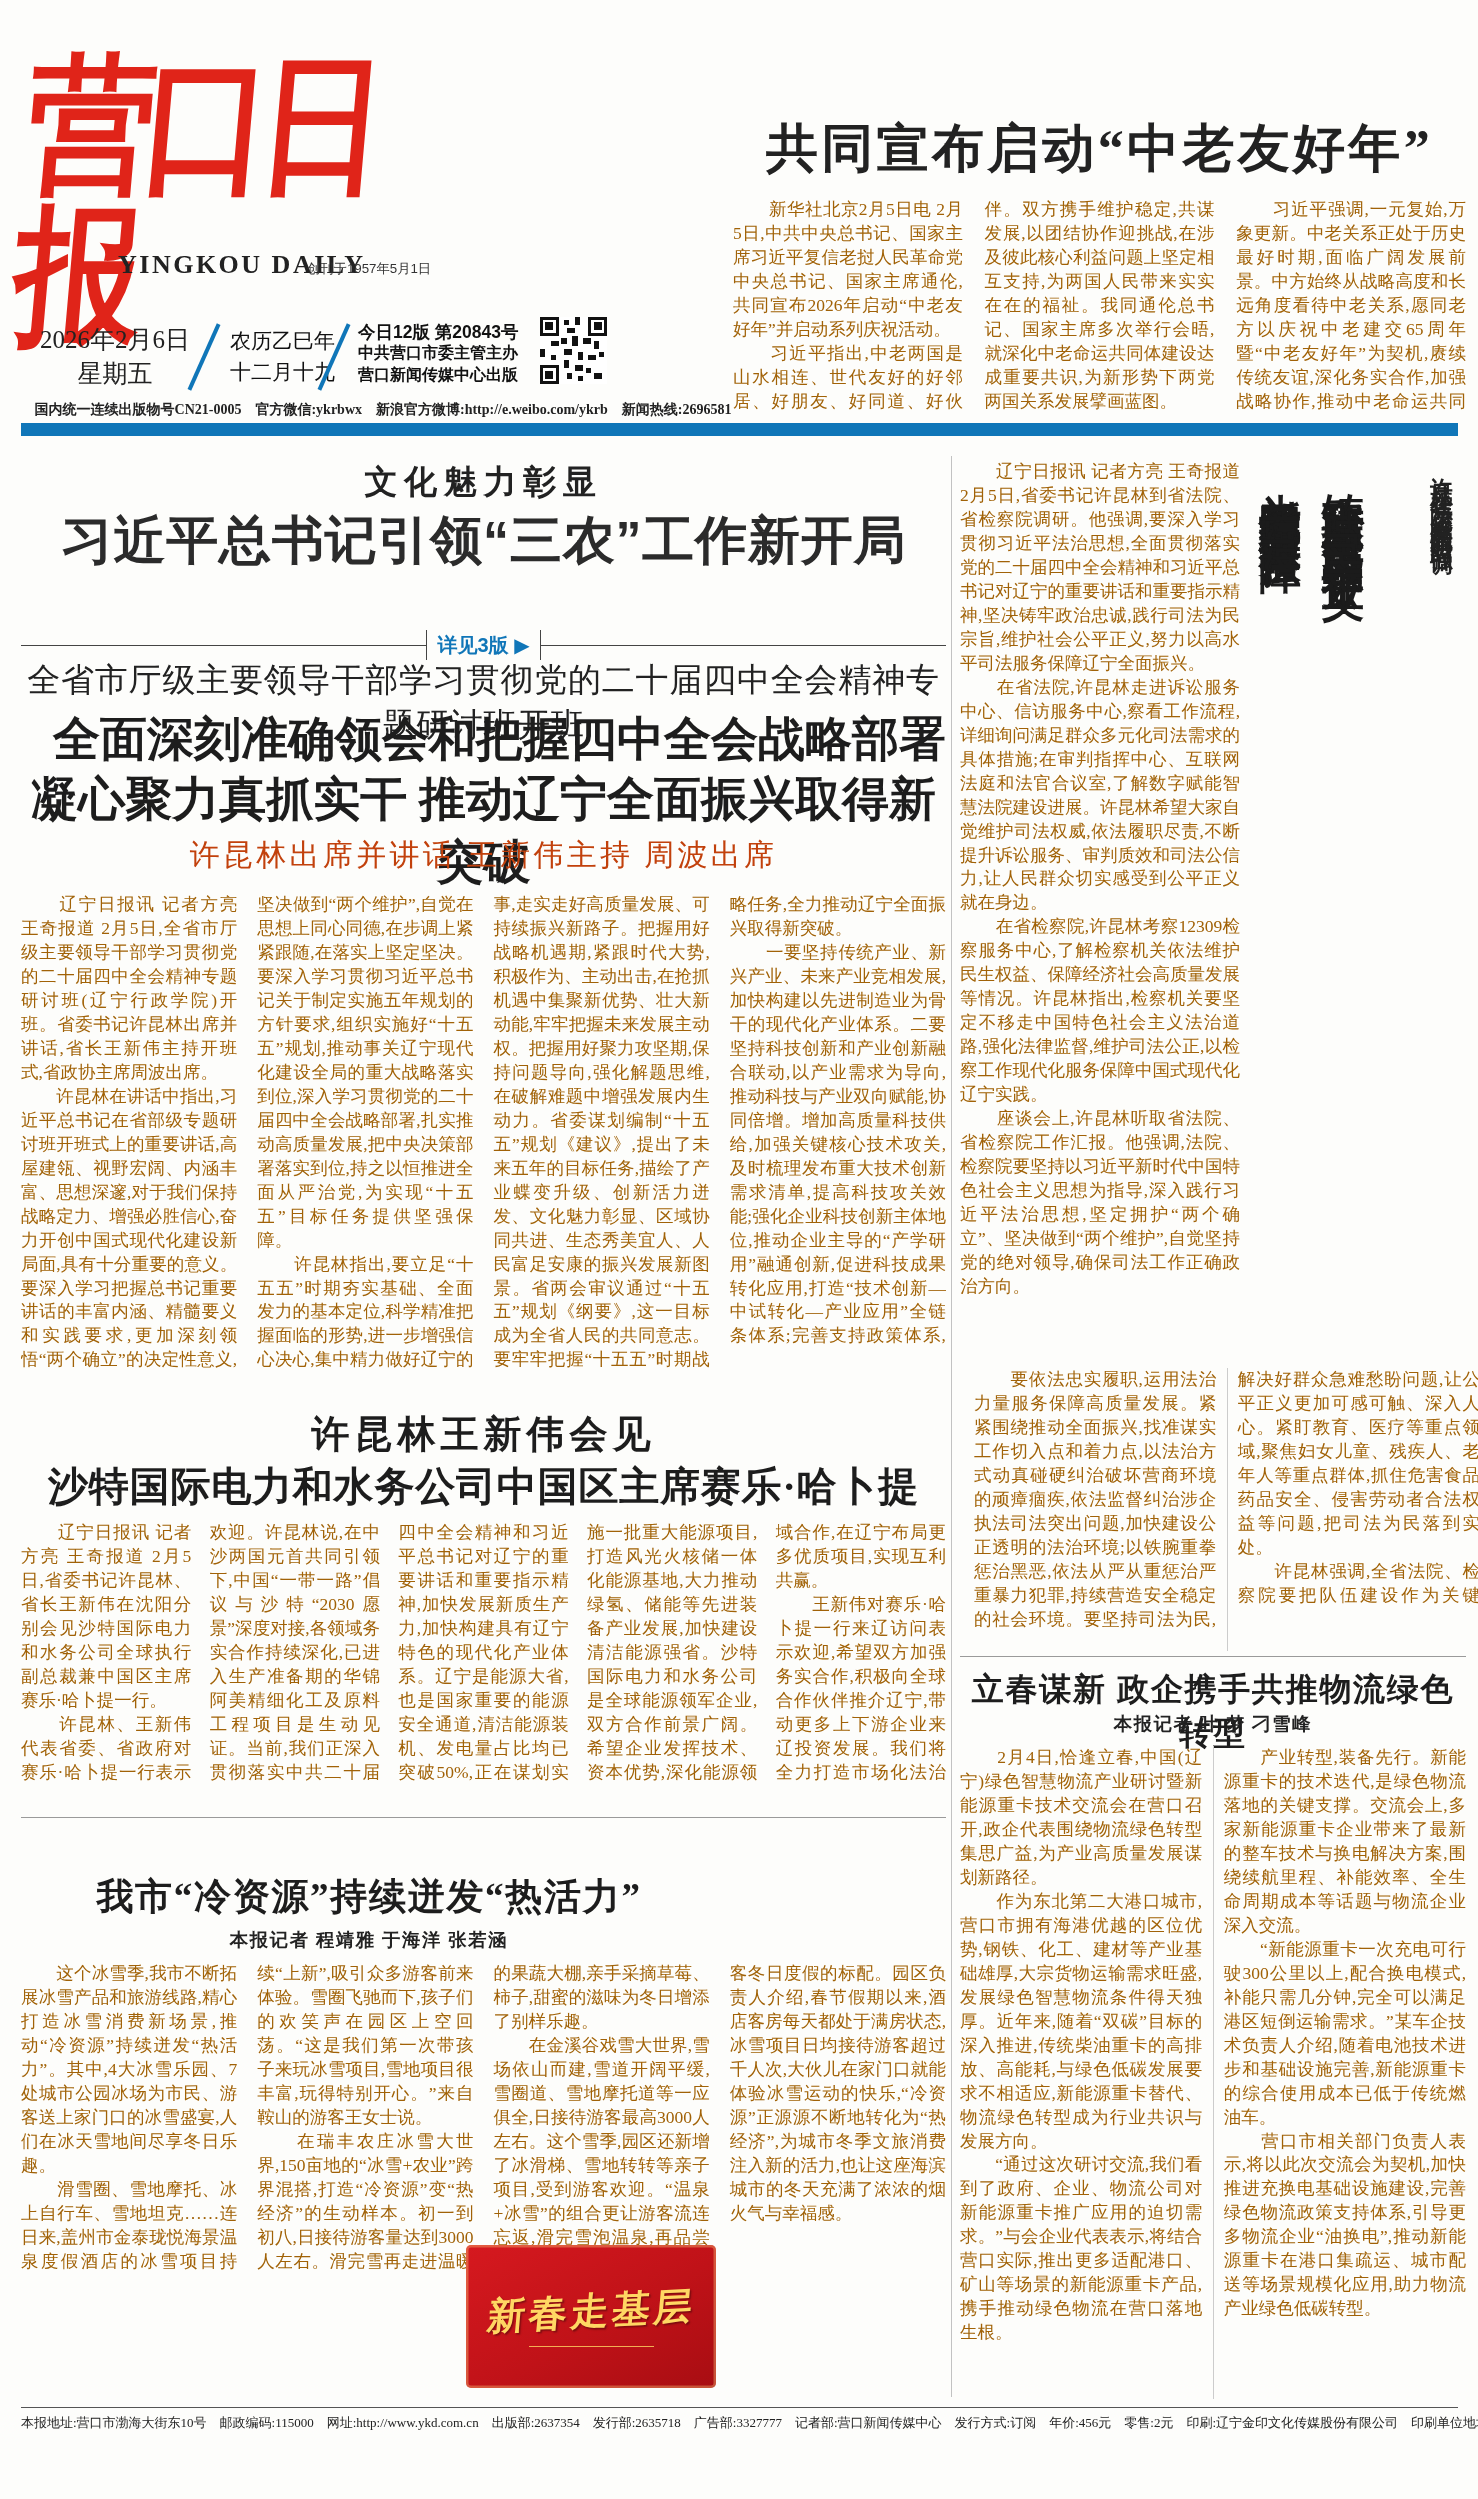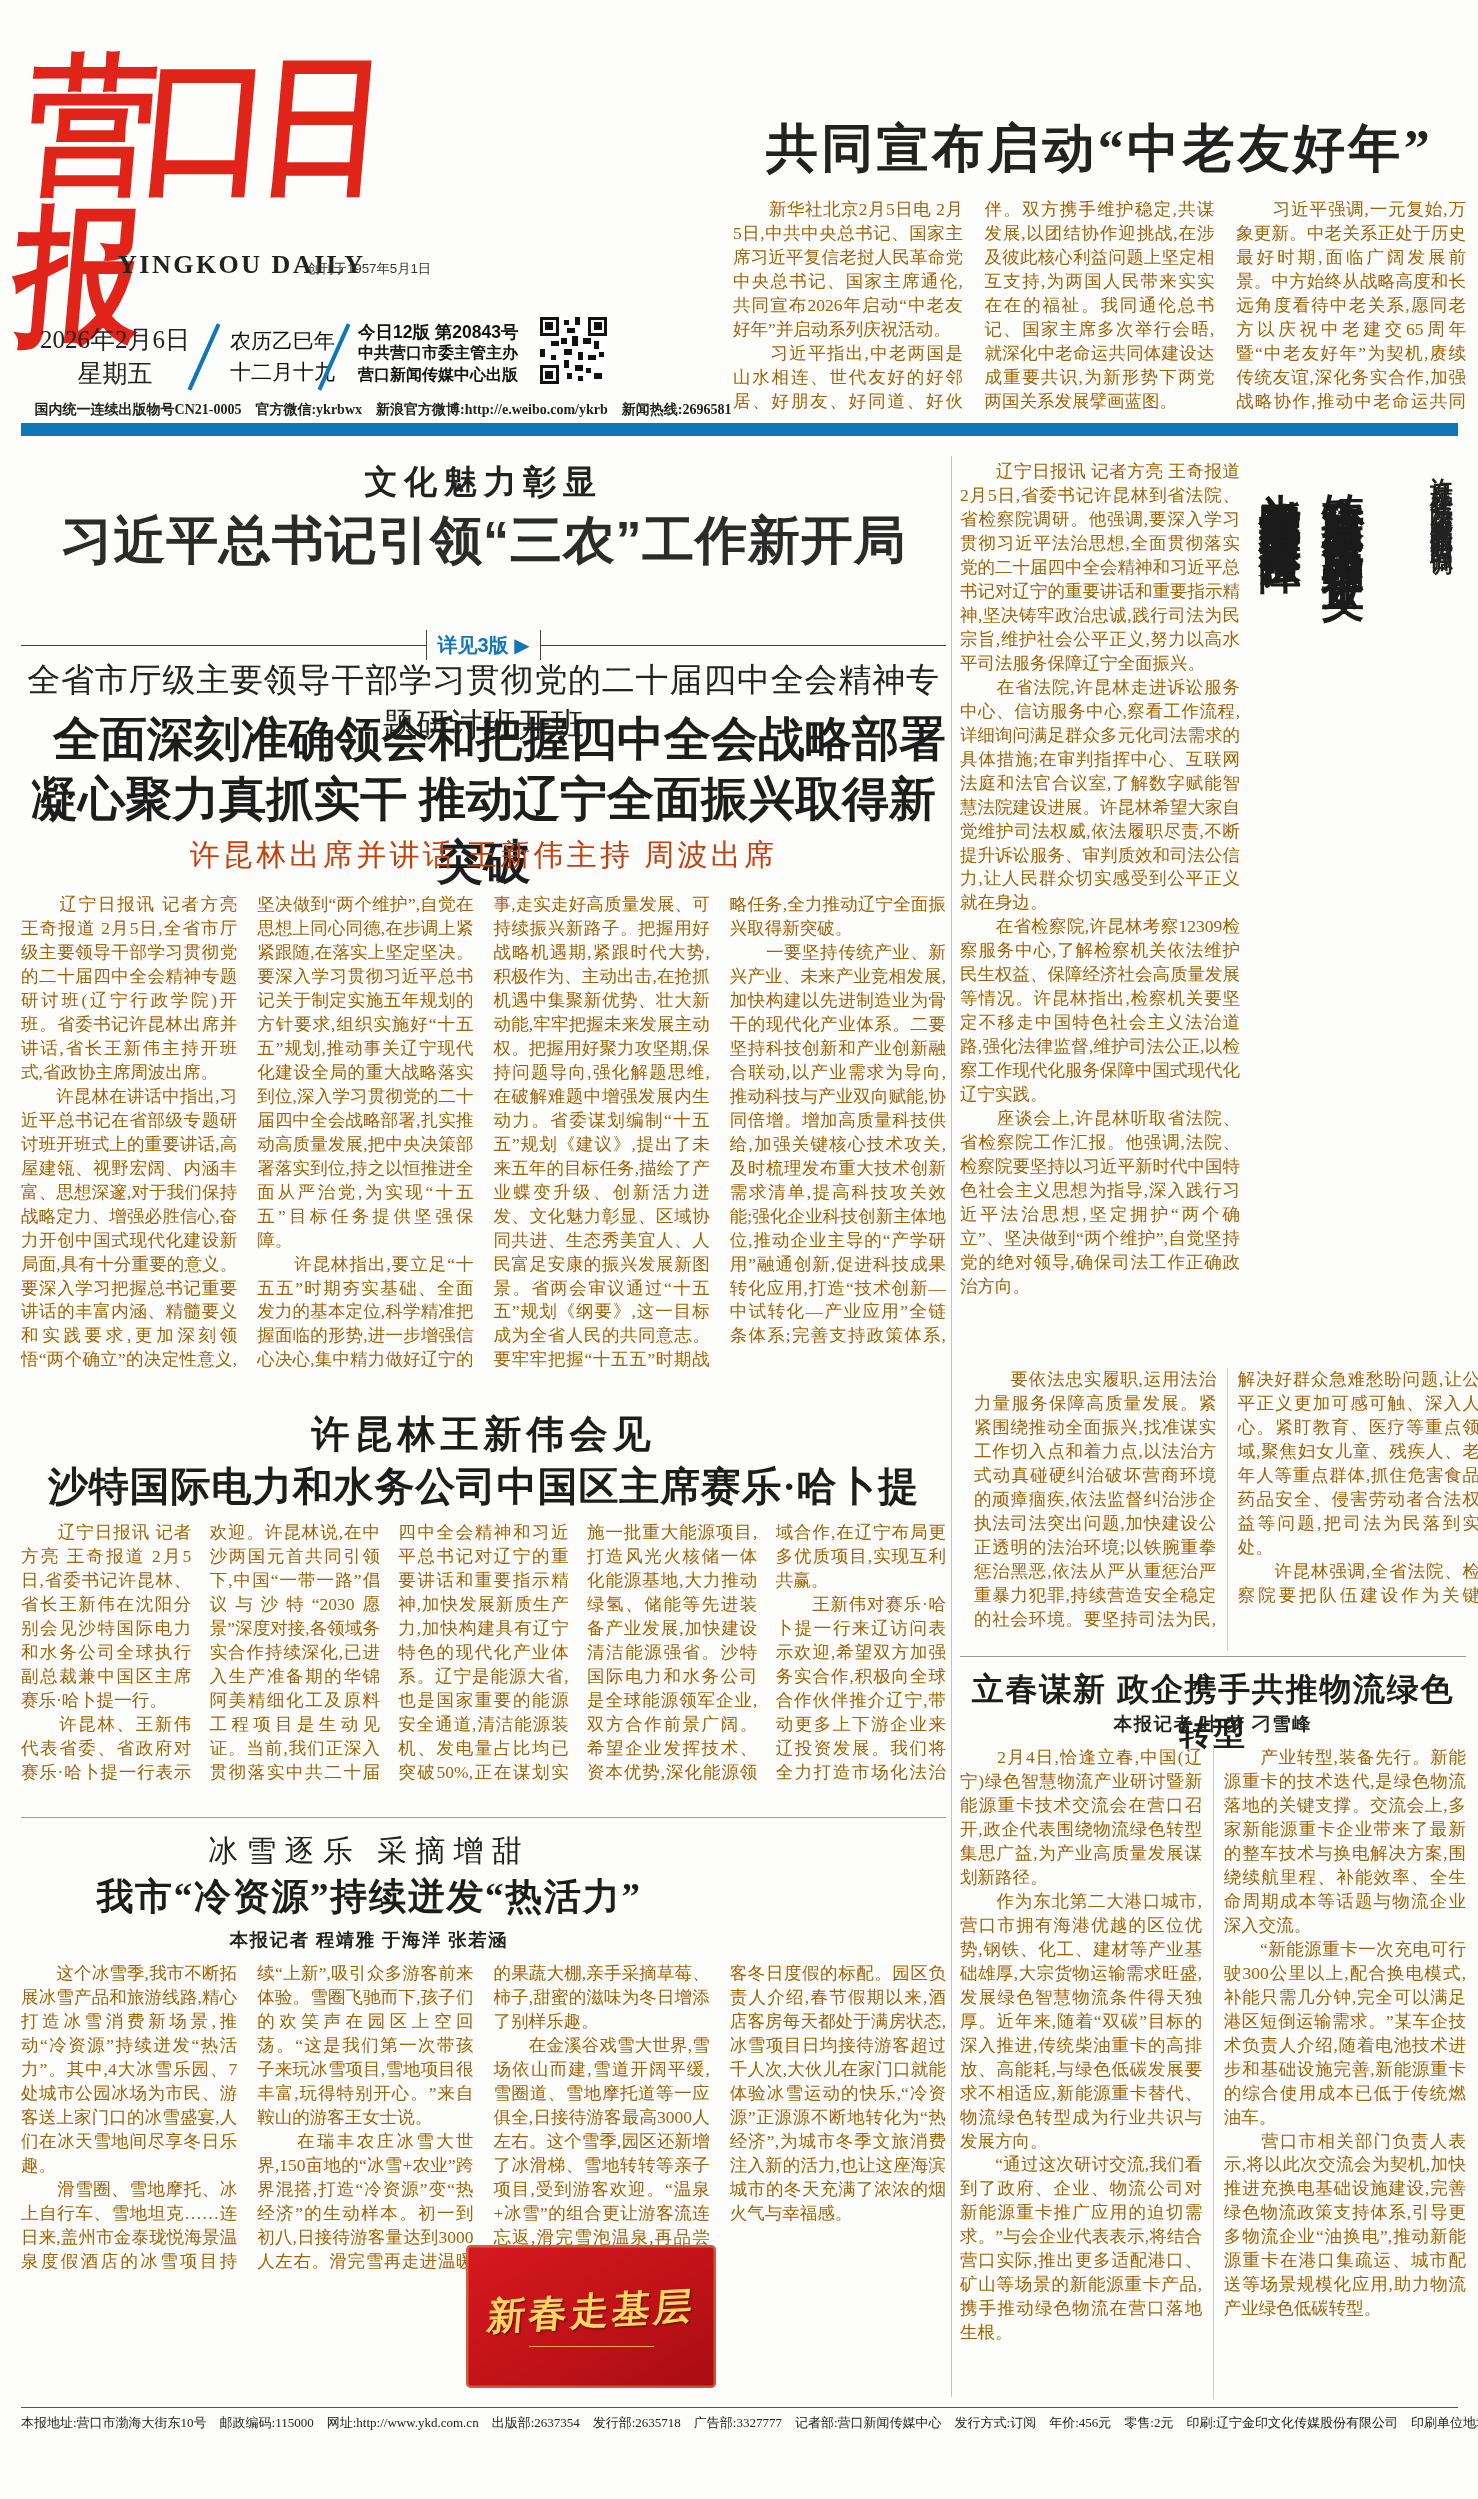--- a/index.html
+++ b/index.html
@@ -153,21 +153,20 @@
 
   <div class="abs meet-h1 center" style="left:21px;top:1409px;width:925px;">许昆林王新伟会见</div>
   <div class="abs meet-h2 center" style="left:21px;top:1459px;width:925px;">沙特国际电力和水务公司中国区主席赛乐·哈卜提</div>
   <div class="abs body-text cols5" style="left:21px;top:1521px;width:925px;height:268px;">　　辽宁日报讯  记者方亮  王奇报道  2月5日,省委书记许昆林、省长王新伟在沈阳分别会见沙特国际电力和水务公司全球执行副总裁兼中国区主席赛乐·哈卜提一行。
 　　许昆林、王新伟代表省委、省政府对赛乐·哈卜提一行表示欢迎。许昆林说,在中沙两国元首共同引领下,中国“一带一路”倡议与沙特“2030愿景”深度对接,各领域务实合作持续深化,已进入生产准备期的华锦阿美精细化工及原料工程项目是生动见证。当前,我们正深入贯彻落实中共二十届四中全会精神和习近平总书记对辽宁的重要讲话和重要指示精神,加快发展新质生产力,加快构建具有辽宁特色的现代化产业体系。辽宁是能源大省,也是国家重要的能源安全通道,清洁能源装机、发电量占比均已突破50%,正在谋划实施一批重大能源项目,打造风光火核储一体化能源基地,大力推动绿氢、储能等先进装备产业发展,加快建设清洁能源强省。沙特国际电力和水务公司是全球能源领军企业,双方合作前景广阔。希望企业发挥技术、资本优势,深化能源领域合作,在辽宁布局更多优质项目,实现互利共赢。
 　　王新伟对赛乐·哈卜提一行来辽访问表示欢迎,希望双方加强务实合作,积极向全球合作伙伴推介辽宁,带动更多上下游企业来辽投资发展。我们将全力打造市场化法治化国际化一流营商环境,健全外商投资服务保障机制,为企业项目提供全方位要素保障和全周期服务,携手实现更大发展、合作共赢。
 　　赛乐·哈卜提介绍了企业发展情况和在辽投资规划。他说,辽宁地处东北亚经济圈核心地带,区位条件得天独厚,发展优势突出,新能源领域合作基础好,愿深化与辽宁的务实合作,拓展合作领域,实现互利共赢、共同发展。
 　　省及沈阳市领导参加有关活动。</div>
 
   <div class="abs rule-h" style="left:21px;top:1817px;width:925px;"></div>
-  <div class="abs ice-kicker center" style="left:21px;top:1831px;width:696px;">冰雪逐乐  采摘增甜</div>
   <div class="abs ice-headline center" style="left:21px;top:1872px;width:696px;">我市“冷资源”持续迸发“热活力”</div>
   <div class="abs byline center" style="left:21px;top:1927px;width:696px;">本报记者  程靖雅  于海洋  张若涵</div>
   <div class="abs body-text cols4" style="left:21px;top:1962px;width:925px;height:436px;">　　这个冰雪季,我市不断拓展冰雪产品和旅游线路,精心打造冰雪消费新场景,推动“冷资源”持续迸发“热活力”。其中,4大冰雪乐园、7处城市公园冰场为市民、游客送上家门口的冰雪盛宴,人们在冰天雪地间尽享冬日乐趣。
 　　滑雪圈、雪地摩托、冰上自行车、雪地坦克……连日来,盖州市金泰珑悦海景温泉度假酒店的冰雪项目持续“上新”,吸引众多游客前来体验。雪圈飞驰而下,孩子们的欢笑声在园区上空回荡。“这是我们第一次带孩子来玩冰雪项目,雪地项目很丰富,玩得特别开心。”来自鞍山的游客王女士说。
 　　在瑞丰农庄冰雪大世界,150亩地的“冰雪+农业”跨界混搭,打造“冷资源”变“热经济”的生动样本。初一到初八,日接待游客量达到3000人左右。滑完雪再走进温暖的果蔬大棚,亲手采摘草莓、柿子,甜蜜的滋味为冬日增添了别样乐趣。
 　　在金溪谷戏雪大世界,雪场依山而建,雪道开阔平缓,雪圈道、雪地摩托道等一应俱全,日接待游客最高3000人左右。这个雪季,园区还新增了冰滑梯、雪地转转等亲子项目,受到游客欢迎。“温泉+冰雪”的组合更让游客流连忘返,滑完雪泡温泉,再品尝地道的农家美食,成为许多游客冬日度假的标配。园区负责人介绍,春节假期以来,酒店客房每天都处于满房状态,冰雪项目日均接待游客超过千人次,大伙儿在家门口就能体验冰雪运动的快乐,“冷资源”正源源不断地转化为“热经济”,为城市冬季文旅消费注入新的活力,也让这座海滨城市的冬天充满了浓浓的烟火气与幸福感。</div>
   <div class="abs banner" style="left:466px;top:2245px;width:250px;height:143px;">
     <div class="banner-title">新春走基层</div>
     <div class="banner-orn"></div>
   </div>

